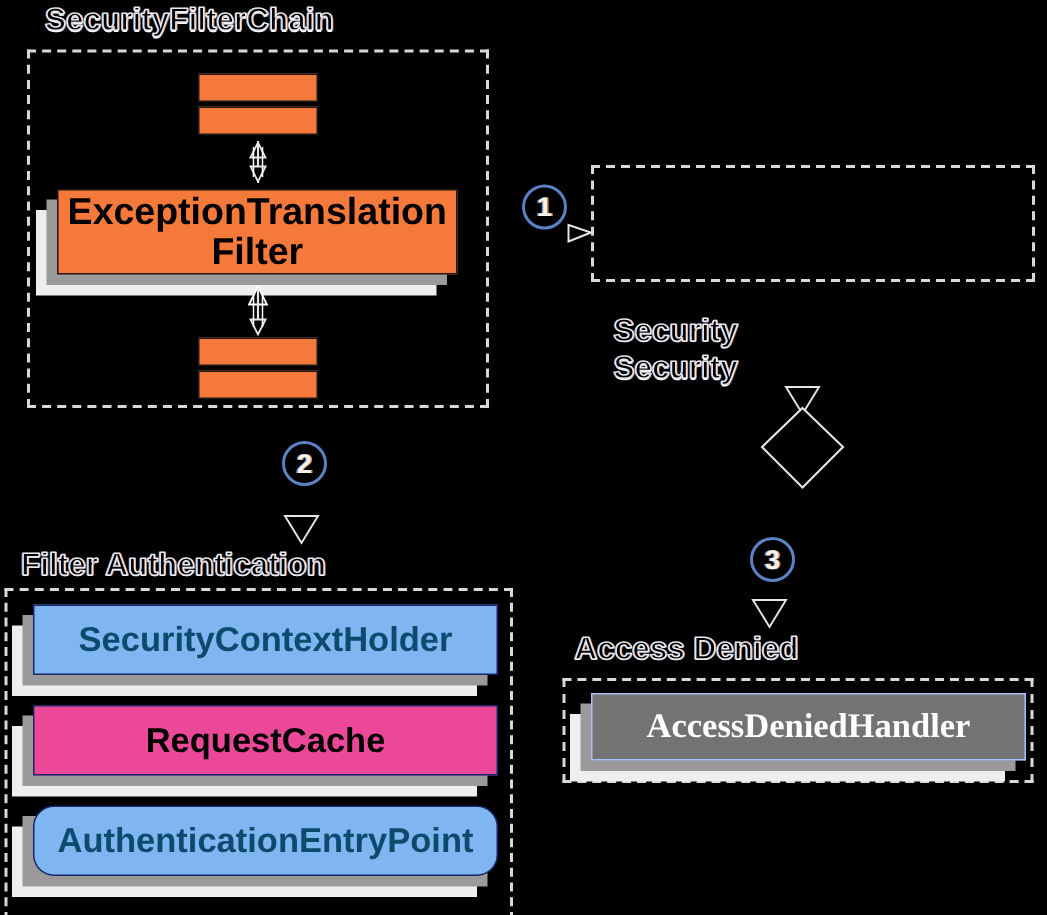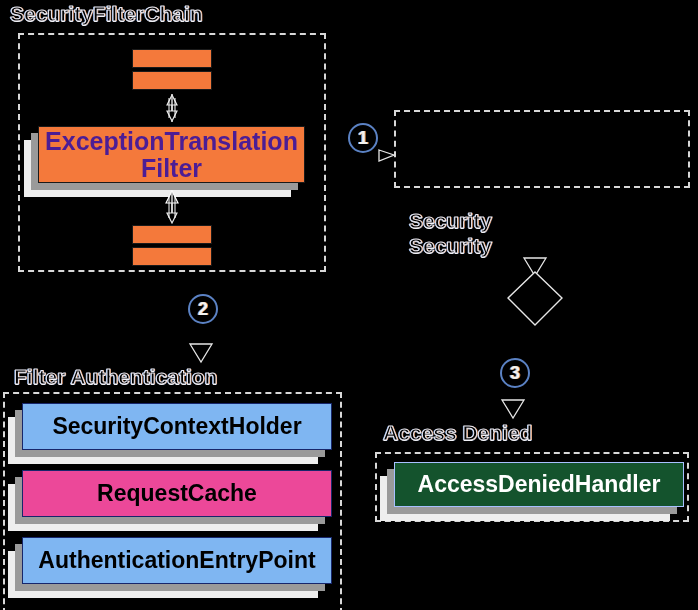--- a/index.html
+++ b/index.html
@@ -27,24 +27,24 @@
   }
 
   
   .card{position:absolute;box-sizing:border-box;}
   .card .shadow2{position:absolute;left:-14px;top:14px;width:100%;height:100%;background:#eeeeee;}
   .card .shadow1{position:absolute;left:-7px;top:7px;width:100%;height:100%;background:#9a9a9a;}
   .card .face{position:absolute;left:0;top:0;width:100%;height:100%;
               display:flex;align-items:center;justify-content:center;
               text-align:center;font-weight:bold;line-height:1.05;box-sizing:border-box;}
 
-  .face.orange{background:#f4793b;border:1px solid #1a1a1a;color:#4c1d95;}
-  .face.blue  {background:#7fb6f2;border:1px solid #17266b;color:#000000;}
+  .face.orange{background:#f4793b;border:1px solid #1a1a1a;color:#000000;}
+  .face.blue  {background:#7fb6f2;border:1px solid #17266b;color:#0c4a6e;}
   .face.gray  {background:#ec4899;border:1px solid #17266b;color:#000;}
-  .face.navy  {background:#14532d;border:1px solid #a8c0ff;color:#ffffff;}
+  .face.navy  {background:#737373;border:1px solid #a8c0ff;color:#ffffff;font-family:Liberation Serif, serif;}
 
   
   .bar{position:absolute;background:#f4793b;border:1px solid #1a1a1a;box-sizing:border-box;}
 
   
   .step{
     position:absolute;width:26px;height:26px;border-radius:50%;
     border:2px solid #5b82c4;
     display:flex;align-items:center;justify-content:center;
     font-size:18px;font-weight:bold;color:#f3f3ef;
@@ -56,21 +56,21 @@
   .svg-layer{position:absolute;left:0;top:0;width:698px;height:610px;pointer-events:none;}
 
   
   .t-title{font-size:21px;}
 </style>
 </head>
 <body>
 
 <div id="stage">
 
-  <div class="hollow t-title" style="left:10px;top:2px;">SecurityFilterChain</div>
+  <div class="hollow t-title" style="left:30px;top:2px;">SecurityFilterChain</div>
 
   <div class="dashed-box" style="left:18px;top:33px;width:308px;height:239px;"></div>
 
   <div class="bar" style="left:132px;top:49px;width:80px;height:19px;"></div>
   <div class="bar" style="left:132px;top:71px;width:80px;height:19px;"></div>
 
   <div class="card" style="left:38px;top:126px;width:267px;height:57px;">
     <div class="shadow2"></div>
     <div class="shadow1"></div>
     <div class="face orange" style="font-size:25px;">
@@ -118,21 +118,21 @@
     <div class="shadow2"></div>
     <div class="shadow1"></div>
     <div class="face gray" style="font-size:23px;">
       <span>RequestCache</span>
     </div>
   </div>
 
   <div class="card" style="left:22px;top:537px;width:310px;height:47px;">
     <div class="shadow2"></div>
     <div class="shadow1"></div>
-    <div class="face blue" style="font-size:23px;">
+    <div class="face blue" style="font-size:23px;border-radius:14px;">
       <span>AuthenticationEntryPoint</span>
     </div>
   </div>
 
   <div class="step" style="left:500px;top:358px;">
     <span>3</span>
   </div>
 
   <div class="hollow t-title" style="left:383px;top:421px;">Access Denied</div>
 

